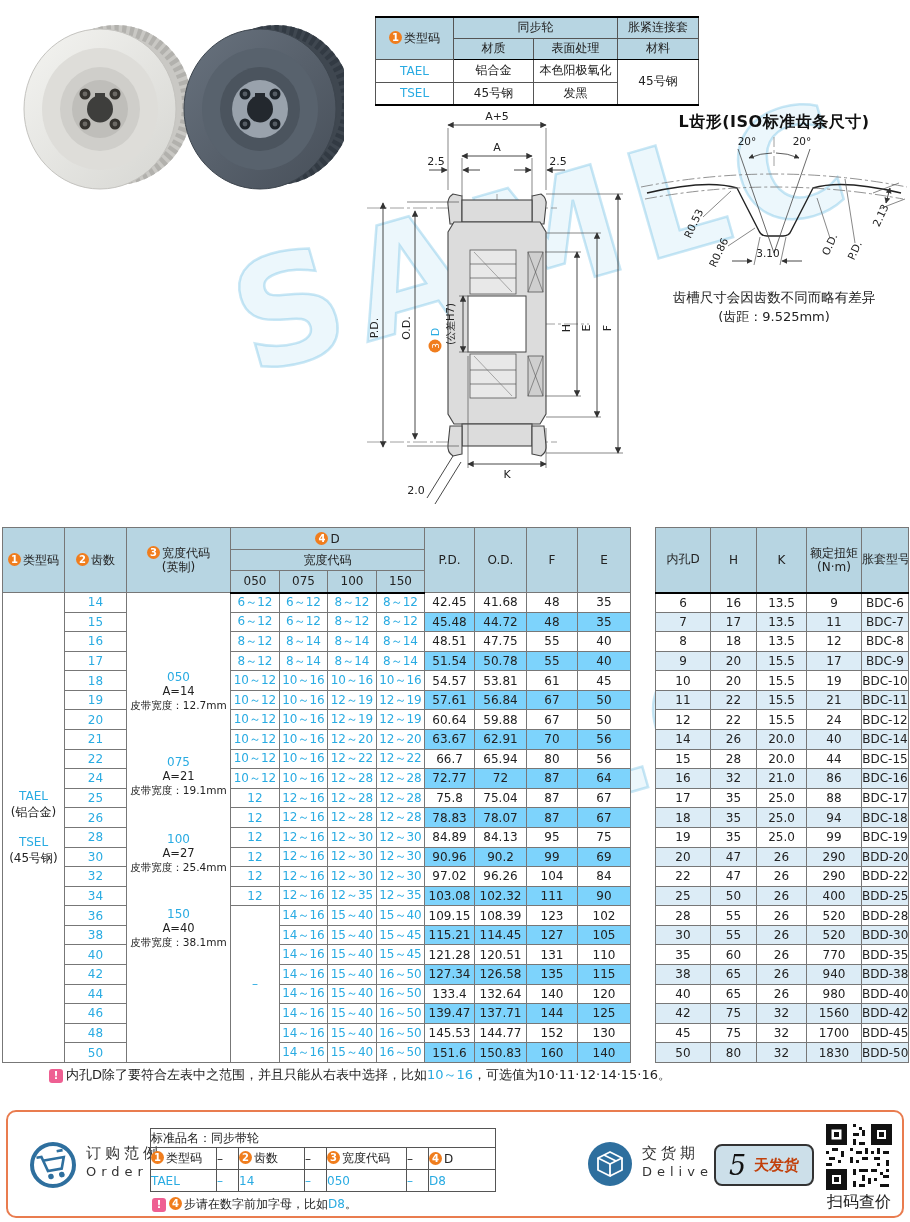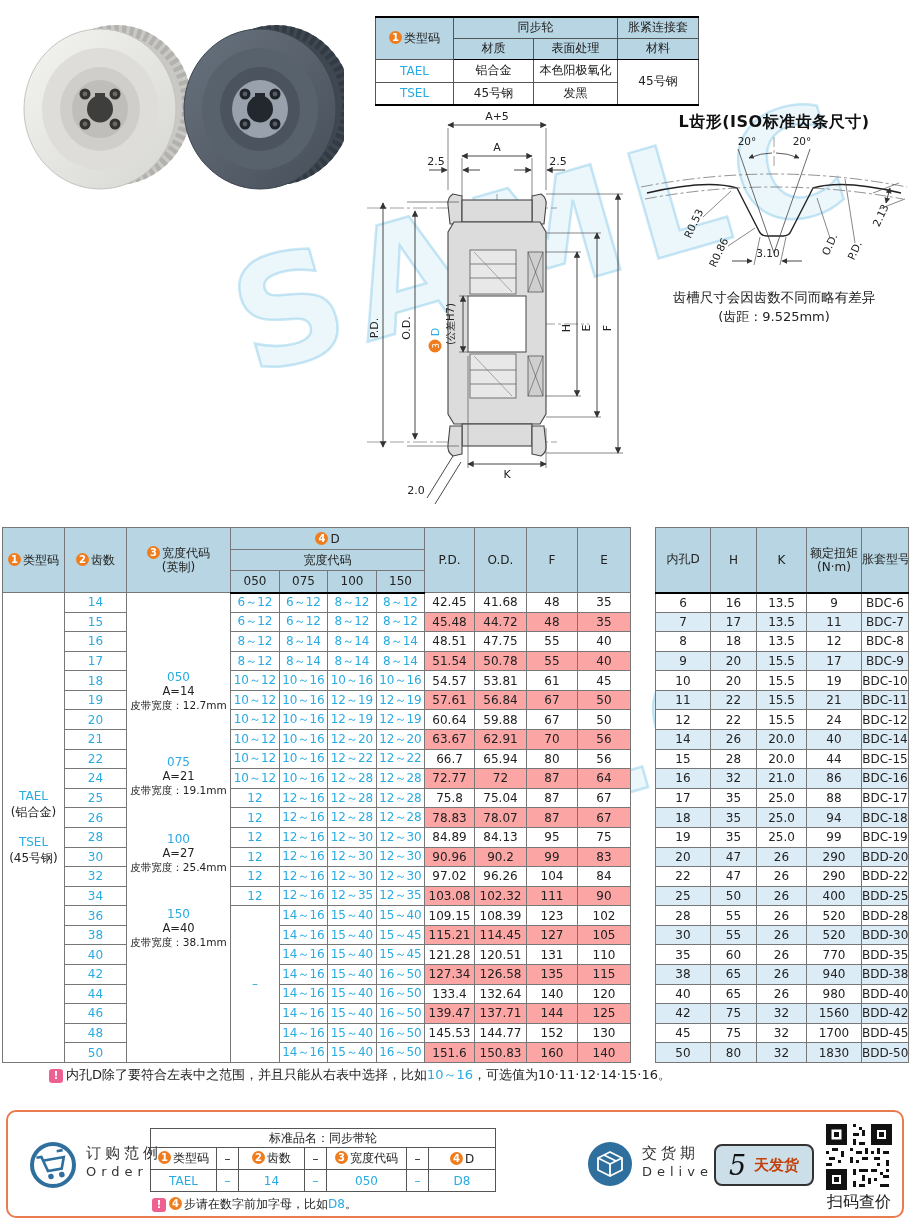--- a/index.html
+++ b/index.html
@@ -33,38 +33,38 @@
   .dt{border-collapse:collapse;table-layout:fixed;position:absolute;z-index:2;background:#fff;}
   .dt th,.dt td{border:1px solid #777;font-size:12px;font-weight:normal;text-align:center;padding:0;overflow:hidden;white-space:nowrap;}
   .dt{border:1.6px solid #000;}
   .dt thead th{background:#b7d5e2;}
   .dt thead tr:last-child th{border-bottom:2px solid #000;}
   .dt tbody tr{height:19.58px;}
   #main-table{left:2px;top:527px;width:628px;}
   #sleeve-table{left:655px;top:527px;width:253px;}
   #main-table thead tr.h1{height:22px;} #main-table thead tr.h2{height:21px;} #main-table thead tr.h3{height:22px;}
   #sleeve-table thead tr{height:65px;}
-  tr.zs td.num{background:#fca5a5;}
+  tr.zs td.num{background:#7dd3fc;}
   #sleeve-table tr.zs td{background:#dcecf6;}
   td.type-cell,td.wg-cell{background:#fff;position:relative;vertical-align:middle;}
   .tc-line{font-size:12px;line-height:16px;}
   .tc-gap{height:14px;}
   .wg{position:absolute;left:0;right:0;text-align:center;line-height:14px;}
   .wg .l1{font-size:12px;} .wg .l2{font-size:11.5px;color:#222;} .wg .l3{font-size:10.5px;color:#222;}
   .wg0{top:16.5%;} .wg1{top:34.5%;} .wg2{top:51%;} .wg3{top:67%;}
   .hdr2{line-height:14px;}
   
   .notes{position:absolute;left:5px;top:1065px;z-index:2;font-size:13px;line-height:19px;margin-left:44px;}
   
   .footer{position:absolute;left:6px;top:1110px;width:894px;height:104px;border:2.5px solid #e97c4f;border-radius:10px;z-index:2;}
   .f-abs{position:absolute;}
   .ordlbl{font-size:15px;letter-spacing:4px;color:#333;line-height:19px;}
   .ordlbl2{font-size:13px;letter-spacing:5px;color:#333;line-height:17px;}
   .ordtable{border-collapse:collapse;table-layout:fixed;}
-  .ordtable th,.ordtable td{border:1px solid #555;font-size:12px;font-weight:normal;text-align:center;padding:0;}
+  .ordtable th,.ordtable td{border:1px solid #555;font-size:12px;font-weight:normal;padding:0;}
   .ordtable{border:1.6px solid #333;}
   .ordtable tr.t{height:19px;} .ordtable tr{height:22px;}
   .ordnote{font-size:12px;color:#222;}
   .daysbadge{position:absolute;width:96px;height:38px;background:#ccdfe9;border:2px solid #333;border-radius:8px;
              display:flex;align-items:center;justify-content:center;gap:8px;}
   .daysbadge .n{font-size:27px;font-style:italic;font-family:"DejaVu Serif","Liberation Serif",serif;color:#111;}
   .daysbadge .u{font-size:15px;font-weight:bold;color:#c2410c;}
   .qrlabel{font-size:16px;text-align:center;width:70px;}
 </style>
 </head>
@@ -509,21 +509,21 @@
         </tr>
         <tr class="zs">
           <td class="blue">30</td>
           <td class="blue" rowspan="1">12</td>
           <td class="blue">12～16</td>
           <td class="blue">12～30</td>
           <td class="blue">12～30</td>
           <td class="num">90.96</td>
           <td class="num">90.2</td>
           <td class="num">99</td>
-          <td class="num">83</td>
+          <td class="num">69</td>
         </tr>
         <tr>
           <td class="blue">32</td>
           <td class="blue" rowspan="1">12</td>
           <td class="blue">12～16</td>
           <td class="blue">12～30</td>
           <td class="blue">12～30</td>
           <td class="num">97.02</td>
           <td class="num">96.26</td>
           <td class="num">104</td>

